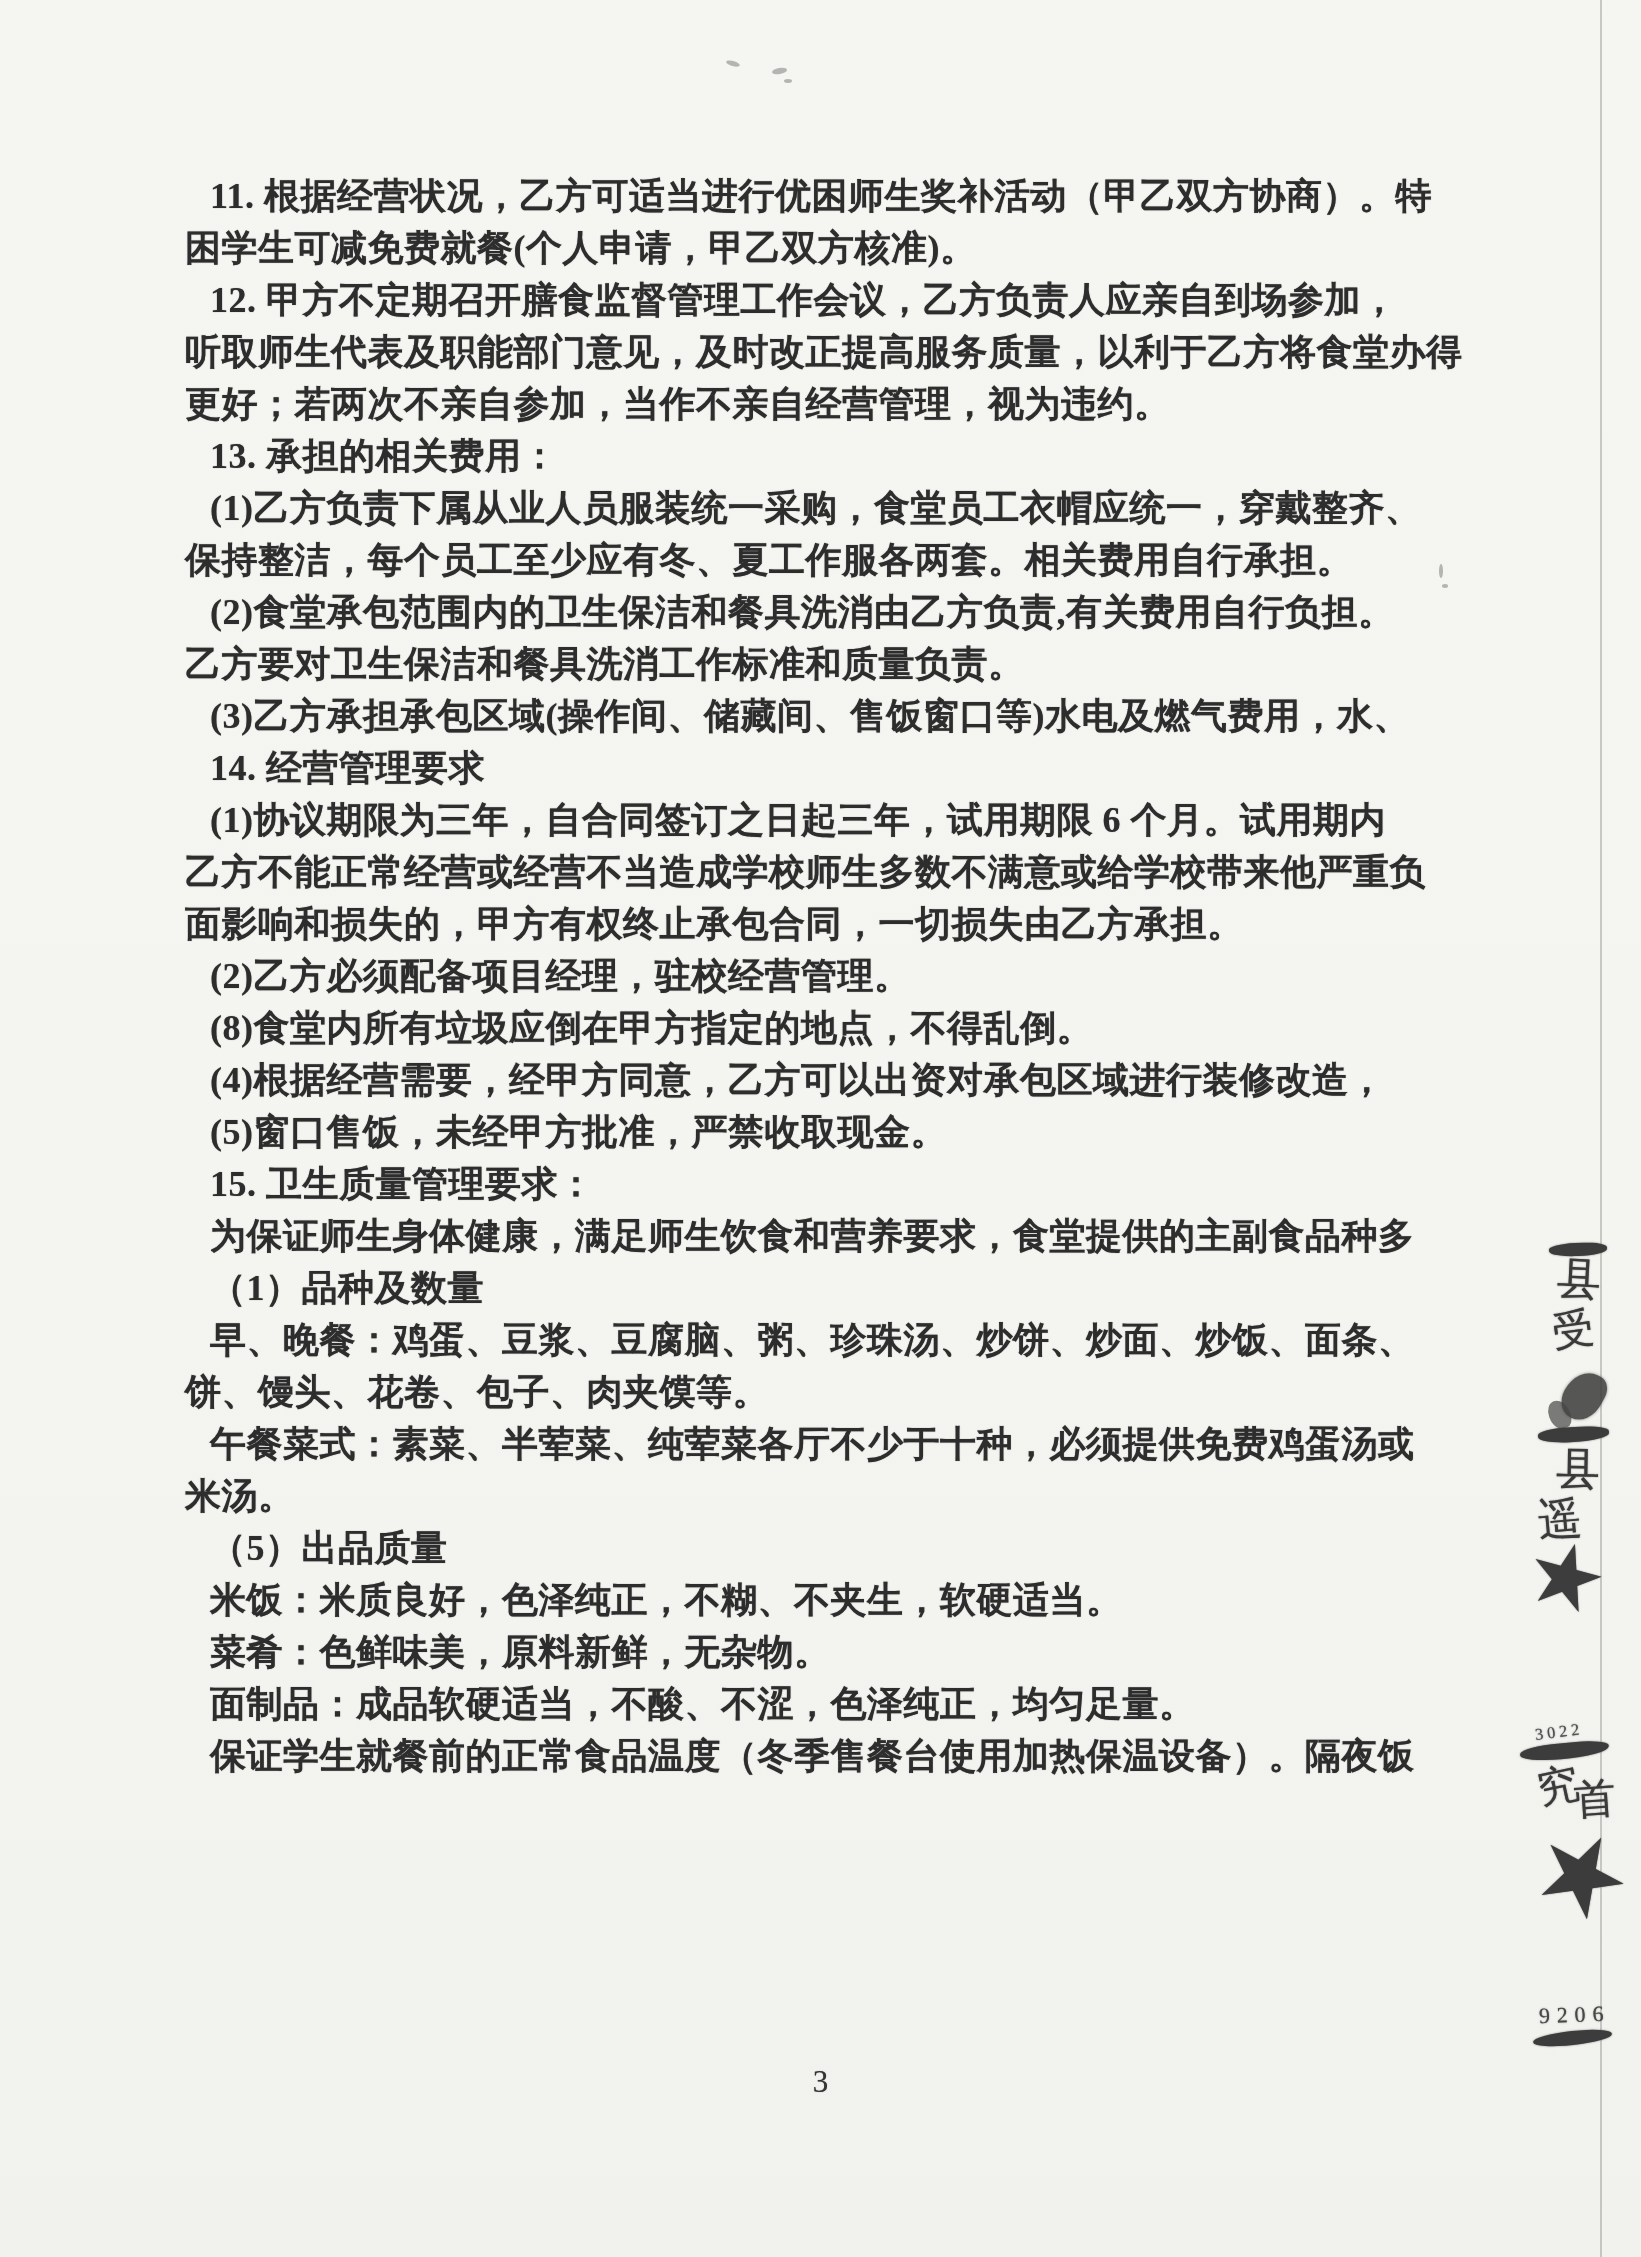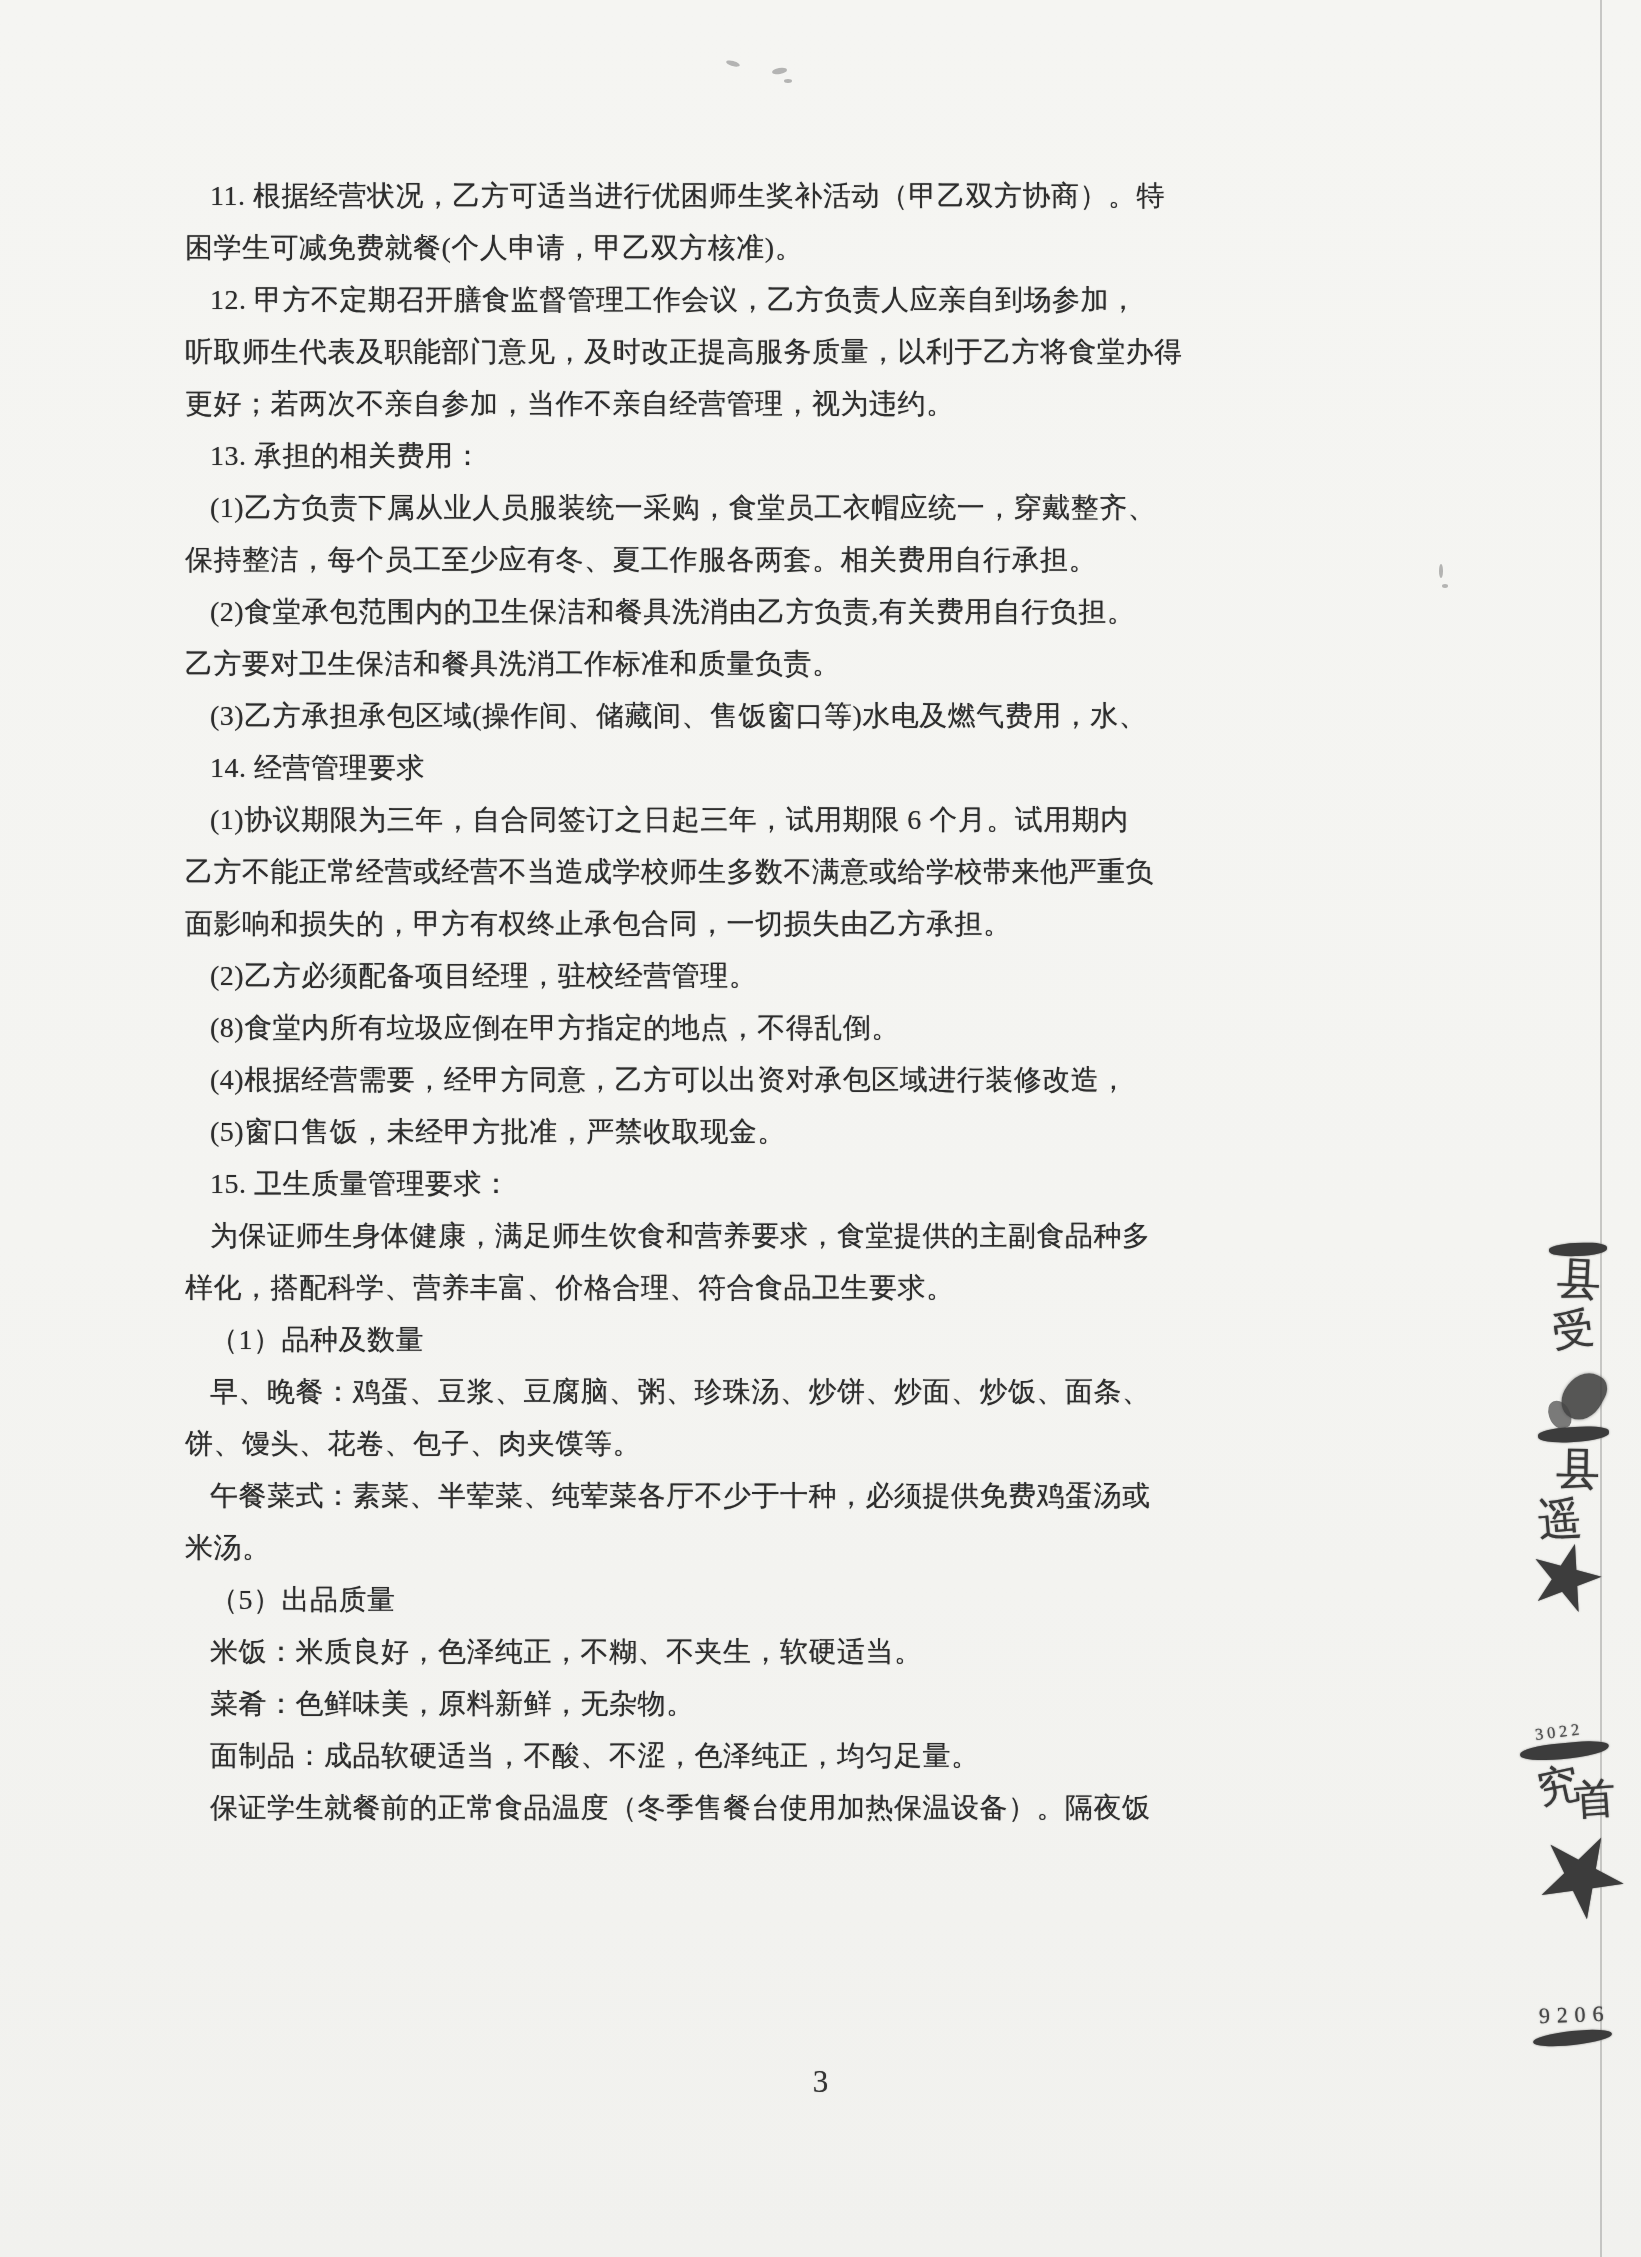--- a/index.html
+++ b/index.html
@@ -14,25 +14,26 @@
 
   
   .doc {
     position:absolute;
     left:185px; top:170px;
     width:1255px;
   }
   .line {
     height:52px;
     line-height:52px;
-    font-size:28px;
+    font-size:36px;
     letter-spacing:0.5px;
     color:#2d2d2d;
     white-space:nowrap;
     text-shadow:0 0 1px rgba(45,45,45,0.6);
+    font-weight:bold;
   }
   .line.indent { padding-left:25px; }
 
   .page-num {
     position:absolute;
     left:801px; top:2064px;
     width:39px;
     text-align:center;
     font-size:31px;
     color:#333;
@@ -116,21 +117,20 @@
     <div class="line indent">14. 经营管理要求</div>
     <div class="line indent">(1)协议期限为三年，自合同签订之日起三年，试用期限 6 个月。试用期内</div>
     <div class="line">乙方不能正常经营或经营不当造成学校师生多数不满意或给学校带来他严重负</div>
     <div class="line">面影响和损失的，甲方有权终止承包合同，一切损失由乙方承担。</div>
     <div class="line indent">(2)乙方必须配备项目经理，驻校经营管理。</div>
     <div class="line indent">(8)食堂内所有垃圾应倒在甲方指定的地点，不得乱倒。</div>
     <div class="line indent">(4)根据经营需要，经甲方同意，乙方可以出资对承包区域进行装修改造，</div>
     <div class="line indent">(5)窗口售饭，未经甲方批准，严禁收取现金。</div>
     <div class="line indent">15. 卫生质量管理要求：</div>
     <div class="line indent">为保证师生身体健康，满足师生饮食和营养要求，食堂提供的主副食品种多</div>
-    <div class="line">样化，搭配科学、营养丰富、价格合理、符合食品卫生要求。</div>
     <div class="line indent">（1）品种及数量</div>
     <div class="line indent">早、晚餐：鸡蛋、豆浆、豆腐脑、粥、珍珠汤、炒饼、炒面、炒饭、面条、</div>
     <div class="line">饼、馒头、花卷、包子、肉夹馍等。</div>
     <div class="line indent">午餐菜式：素菜、半荤菜、纯荤菜各厅不少于十种，必须提供免费鸡蛋汤或</div>
     <div class="line">米汤。</div>
     <div class="line indent">（5）出品质量</div>
     <div class="line indent">米饭：米质良好，色泽纯正，不糊、不夹生，软硬适当。</div>
     <div class="line indent">菜肴：色鲜味美，原料新鲜，无杂物。</div>
     <div class="line indent">面制品：成品软硬适当，不酸、不涩，色泽纯正，均匀足量。</div>
     <div class="line indent">保证学生就餐前的正常食品温度（冬季售餐台使用加热保温设备）。隔夜饭</div>

